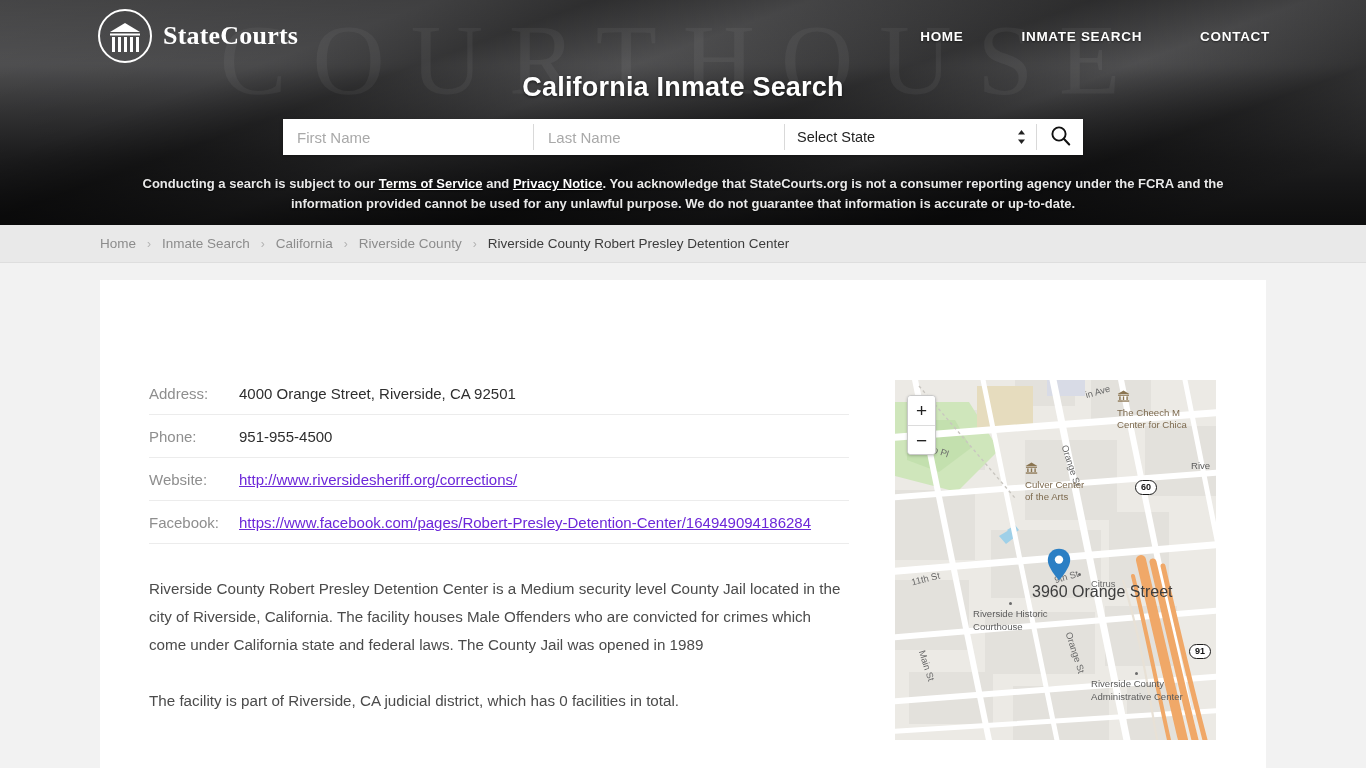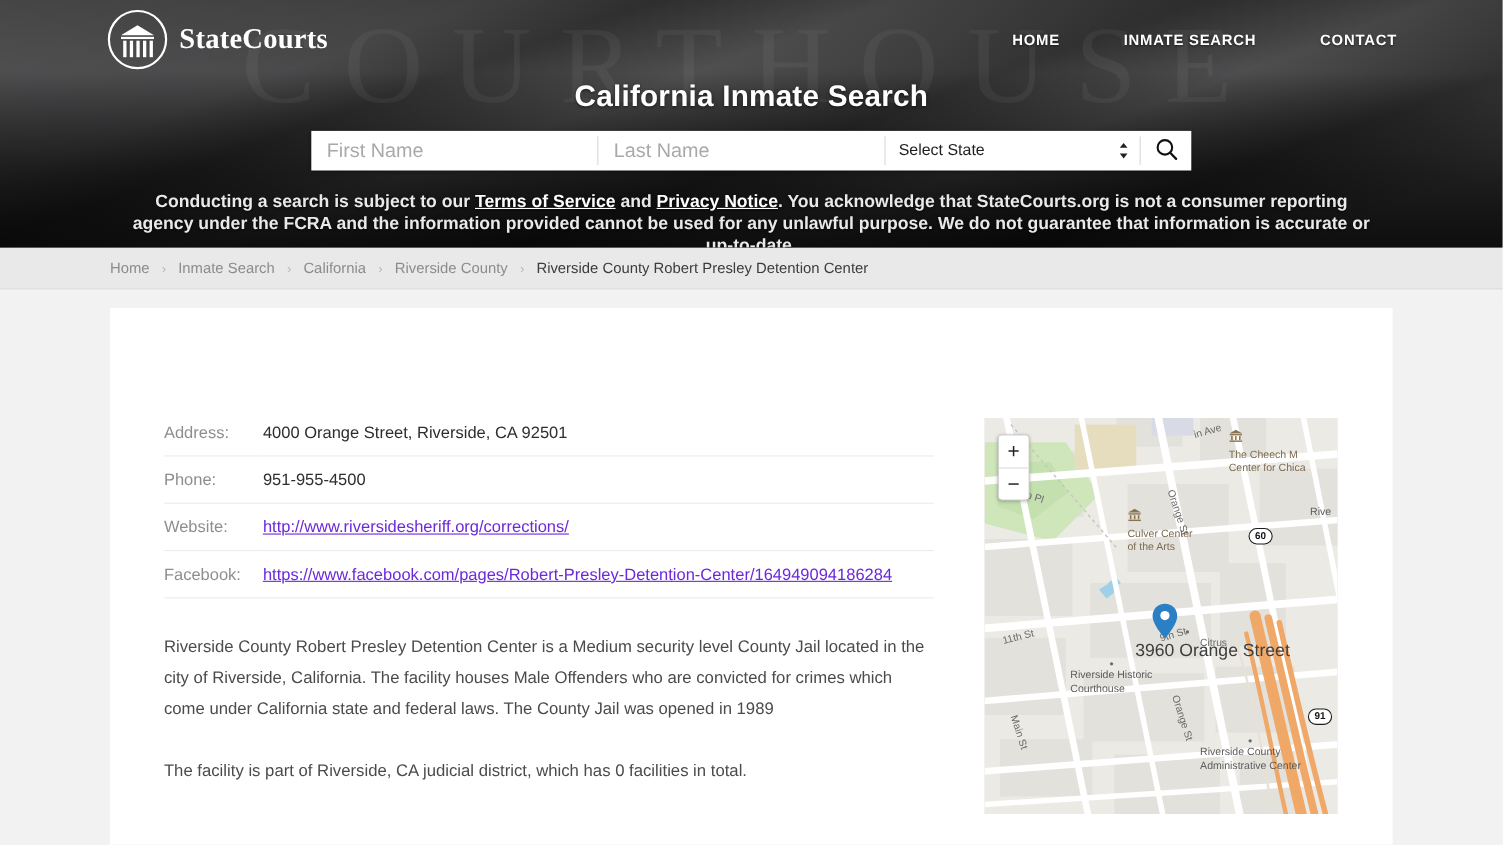--- a/index.html
+++ b/index.html
@@ -104,21 +104,21 @@
     background: #ffffff;
     display: flex;
     align-items: stretch;
     box-shadow: 0 1px 3px rgba(0,0,0,.35);
   }
   .searchbar .field {
     flex: 0 0 250px;
     border: none; outline: none;
     padding: 0 14px;
     font-family: "Liberation Sans", sans-serif;
-    font-size: 18px;
+    font-size: 15px;
     color: #333;
     background: transparent;
   }
   .searchbar .field::placeholder { color: #a9a9a9; }
   .vdiv { width: 1px; background: #d9d9d9; margin: 5px 0; flex: none; }
   .selectwrap {
     flex: 1 1 auto;
     position: relative;
     display: flex; align-items: center;
   }
@@ -146,21 +146,21 @@
     display: flex; align-items: center; justify-content: center;
     padding: 0;
   }
 
   
   .disclaimer {
     position: absolute;
     top: 174px; left: 120px; width: 1126px;
     text-align: center;
     color: #e9e9e9;
-    font-size: 16px;
+    font-size: 13px;
     line-height: 20px;
     font-weight: 600;
     text-shadow: 0 1px 2px rgba(0,0,0,.7);
   }
   .disclaimer a { color: #ffffff; text-decoration: underline; }
 
   
   .crumbbar {
     width: 1366px; height: 38px;
     background: #e9e9e9;

